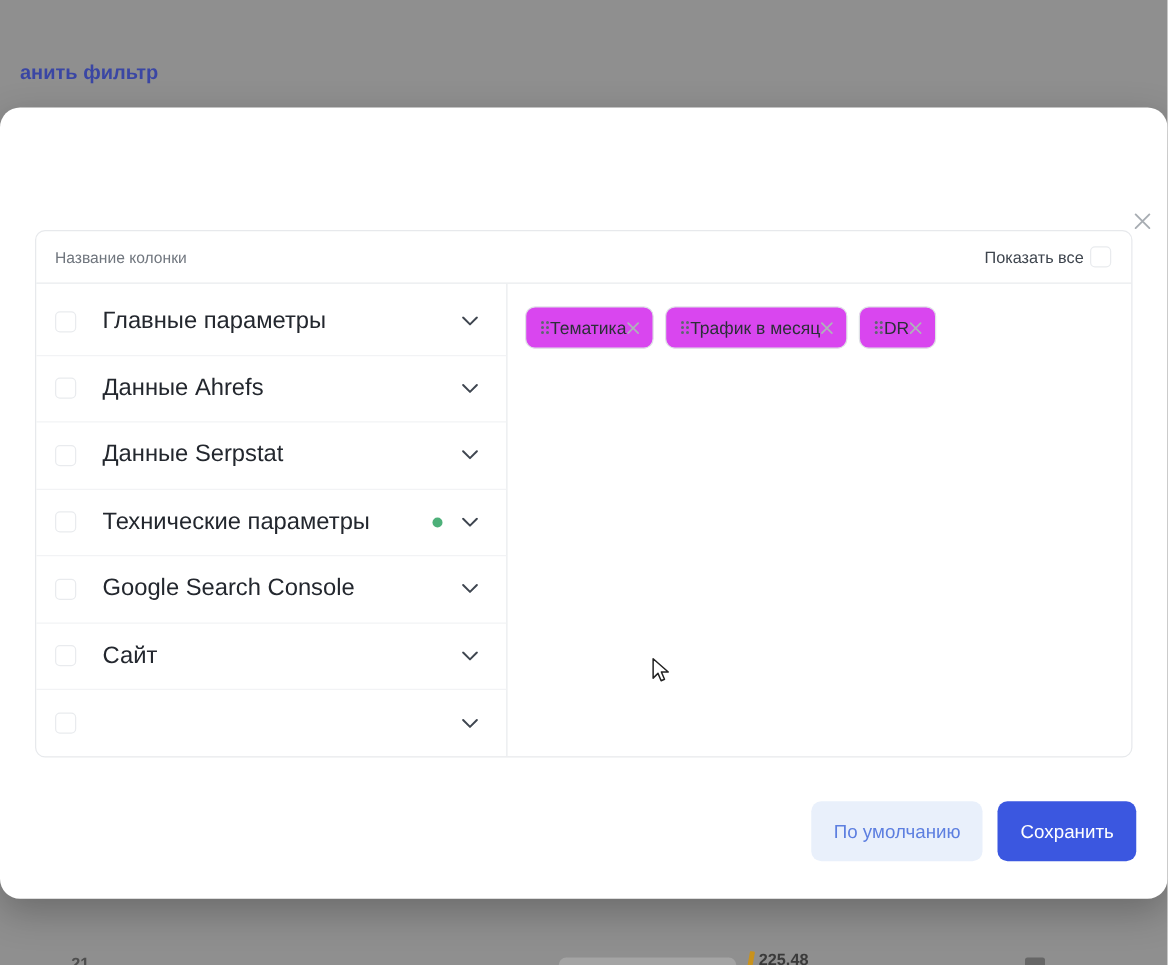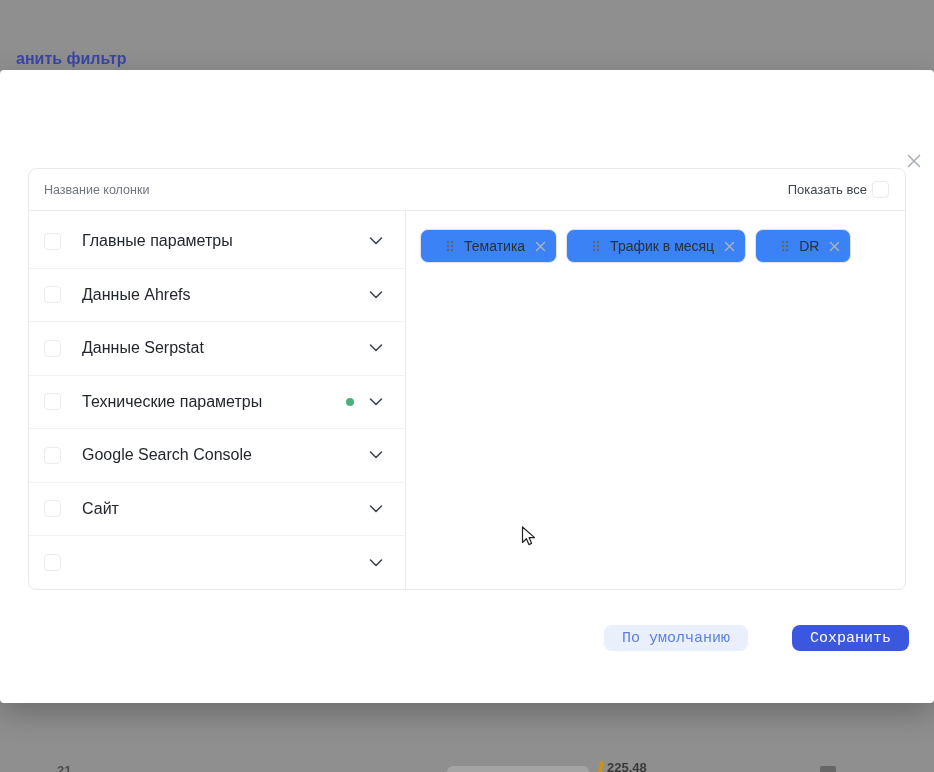--- a/index.html
+++ b/index.html
@@ -10,58 +10,58 @@
   .bg-link { position:absolute; left:16px; top:50px; font-size:16px; font-weight:700;
              color:#3a46a4; text-decoration:none; z-index:1; cursor:pointer; }
   .frag-count { position:absolute; left:57px; top:763px; font-size:13px; font-weight:700; color:#4e4e4e; z-index:1; }
   .frag-pill { position:absolute; left:447px; top:766px; width:142px; height:12px; border-radius:6px; background:#a4a4a4; z-index:1; }
   .frag-metric { position:absolute; left:599px; top:760px; display:flex; align-items:flex-start; gap:4px; z-index:1; }
   .orange-tick { width:4px; height:12px; background:#c9921c; border-radius:1px; transform:rotate(10deg); margin-top:1px; }
   .metric-val { font-size:13px; font-weight:700; color:#3a3a3a; }
   .frag-right { position:absolute; left:820px; top:766px; width:16px; height:8px; background:#666; border-radius:2px; z-index:1; }
 
   
-  .modal { position:absolute; left:0; top:70px; width:934px; height:633px; background:#ffffff;
-           border-radius:4px; box-shadow:0 10px 30px rgba(0,0,0,.25); z-index:10; }
+  .modal { position:absolute; left:0; top:86px; width:934px; height:633px; background:#ffffff;
+           border-radius:16px; box-shadow:0 10px 30px rgba(0,0,0,.25); z-index:10; }
   .modal-title { position:absolute; left:28px; top:104px; font-size:20px; font-weight:400; color:#2c2c2c; }
   .close-btn { position:absolute; top:82px; right:10px; width:20px; height:20px; background:none; border:none; cursor:pointer; }
 
   .panel { position:absolute; left:28px; top:98px; right:28px; height:422px;
            border:1px solid #e7e9ec; border-radius:8px; background:#fff; }
   .panel-header { height:42px; border-bottom:1px solid #e9ebee; display:flex;
                   justify-content:space-between; align-items:center; padding:0 16px 0 15px; }
   .ph-left { font-size:12.5px; color:#70767e; }
   .ph-right { display:flex; align-items:center; gap:5px; font-size:13px; color:#3e454e; cursor:pointer; }
 
   .checkbox { display:inline-block; width:17px; height:17px; border:1.5px solid #e9ebee;
               border-radius:4px; background:#fff; flex:0 0 auto; cursor:pointer; }
 
   .panel-body { position:absolute; left:0; top:42px; right:0; bottom:0; }
   .cat-list { position:absolute; left:0; top:0; bottom:0; width:377px;
               border-right:1px solid #e9ebee; padding-top:4px; }
   .cat-row { height:53.5px; display:flex; align-items:center; gap:21px;
              padding:0 22px 0 15px; border-bottom:1px solid #f2f3f5; cursor:pointer; }
   .cat-row:last-child { border-bottom:none; }
-  .cat-label { font-size:16px; color:#23272e; }
+  .cat-label { font-size:19px; color:#23272e; }
   .row-right { margin-left:auto; display:flex; align-items:center; }
   .status-dot { width:8px; height:8px; border-radius:50%; background:#4db079; margin-right:15px; }
   .chev { display:block; }
 
   .chips-area { position:absolute; left:377px; top:0; right:0; bottom:0;
                 padding:18px 14px; display:flex; align-items:flex-start; gap:9px; flex-wrap:wrap; }
-  .chip { height:34px; display:inline-flex; align-items:center; gap:10px;
-          padding:0 10px 0 25px; background:#3b82f6; border:1px solid #dfe2e6; border-radius:8px; cursor:grab; }
+  .chip { height:34px; display:inline-flex; align-items:center; 
+          padding:0 10px 0 11px; background:#d946ef; border:1px solid #dfe2e6; border-radius:8px; cursor:grab; }
   .chip-label { font-size:14px; color:#2b3037; }
   .grip, .chip-x, .chev, .close-x { cursor:pointer; }
 
   .modal-footer { position:absolute; top:555px; right:25px; display:flex; gap:12px; }
-  .btn { height:26px; border:none; border-radius:8px; font-size:15px; font-weight:500;
-         font-family:Liberation Mono, monospace; cursor:pointer; }
+  .btn { height:48px; border:none; border-radius:8px; font-size:15px; font-weight:500;
+         font-family:Liberation Sans, sans-serif; cursor:pointer; }
   .btn-default { min-width:128px; padding:0 18px; background:#e9f0fb; color:#5d7fe0; }
-  .btn-save { min-width:104px; padding:0 18px; background:#3b57e0; color:#ffffff;margin-left:32px; }
+  .btn-save { min-width:104px; padding:0 18px; background:#3b57e0; color:#ffffff; }
 
   .cursor { position:absolute; left:521px; top:526px; z-index:100; pointer-events:none; }
 </style>
 </head>
 <body>
 
 <div id="screen">
 
   <a class="bg-link">анить фильтр</a>
   <div class="frag-count">21</div>

